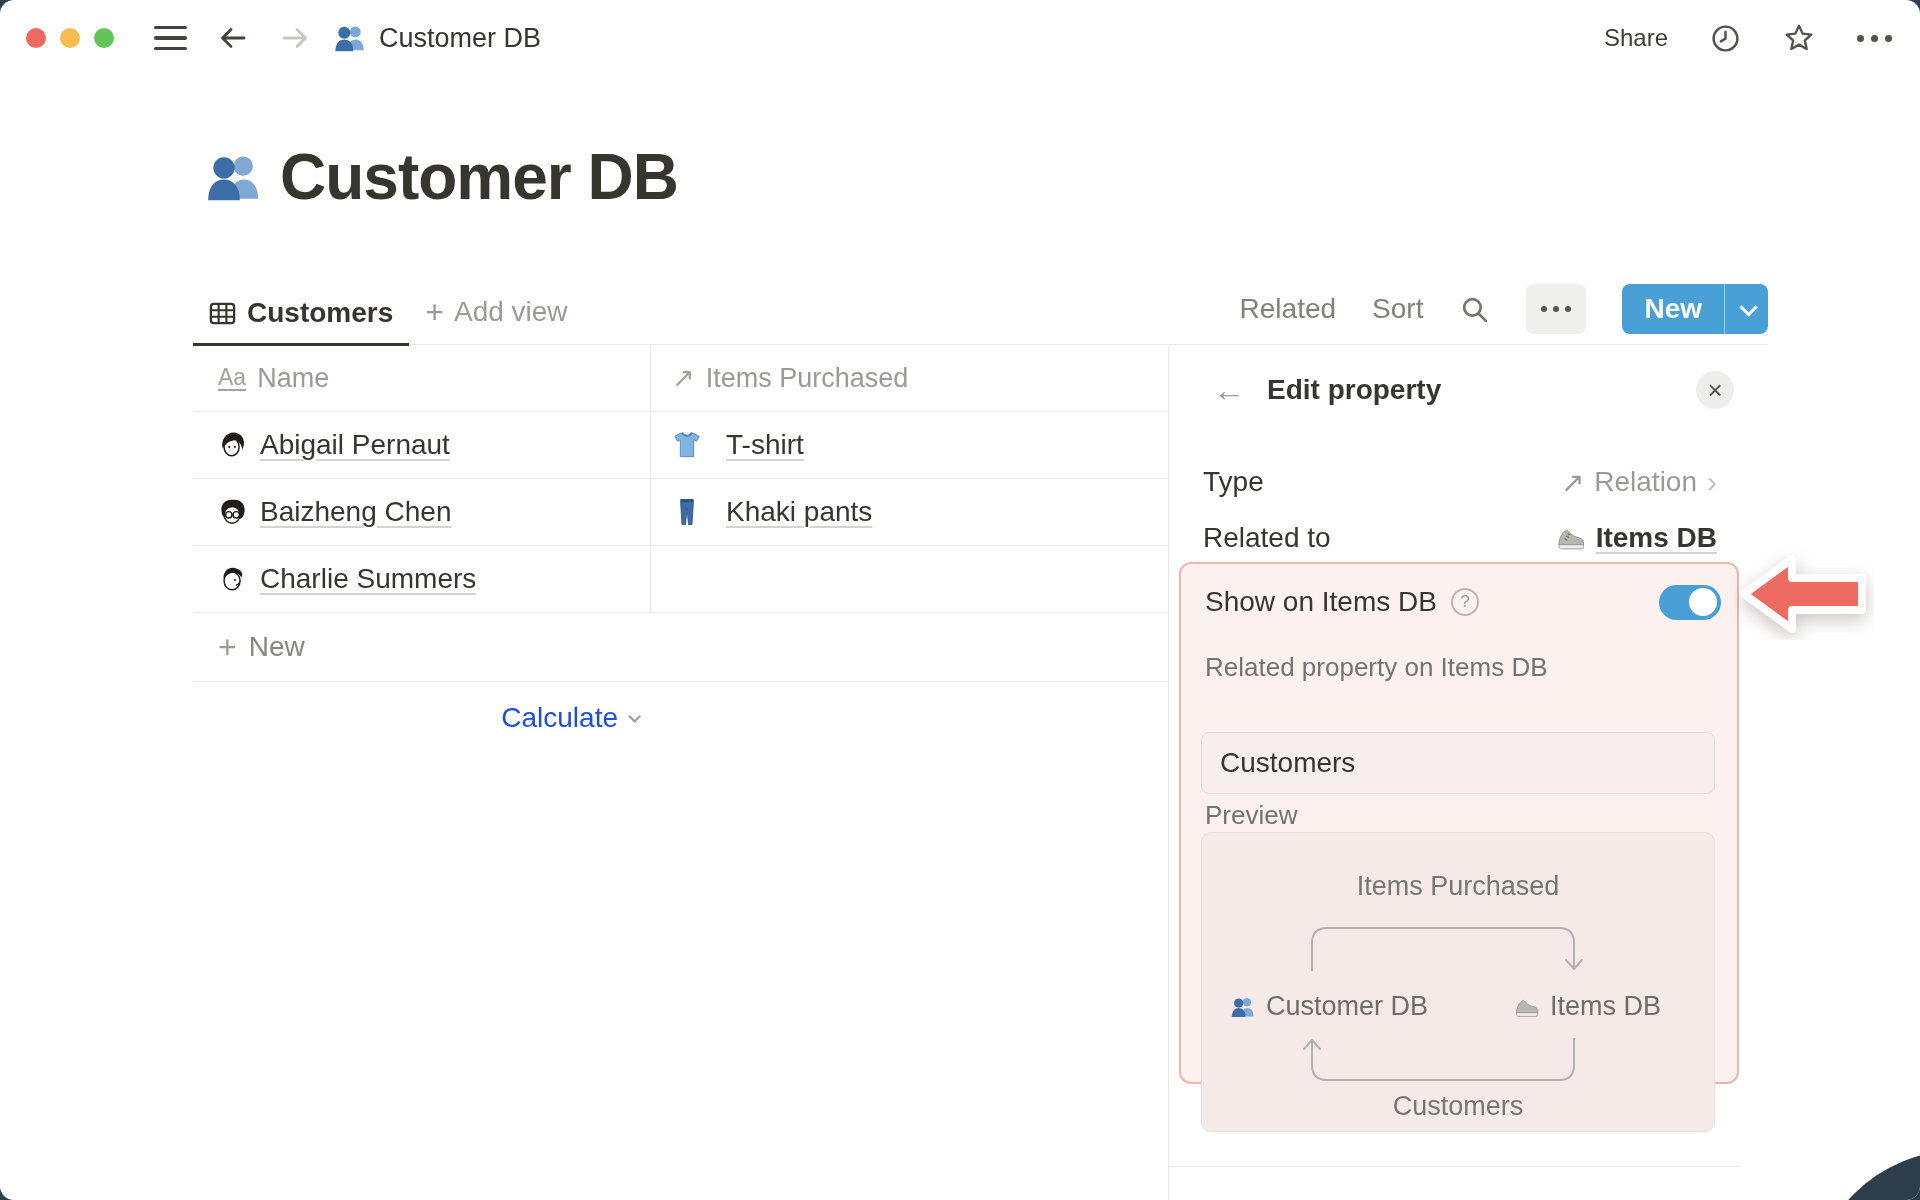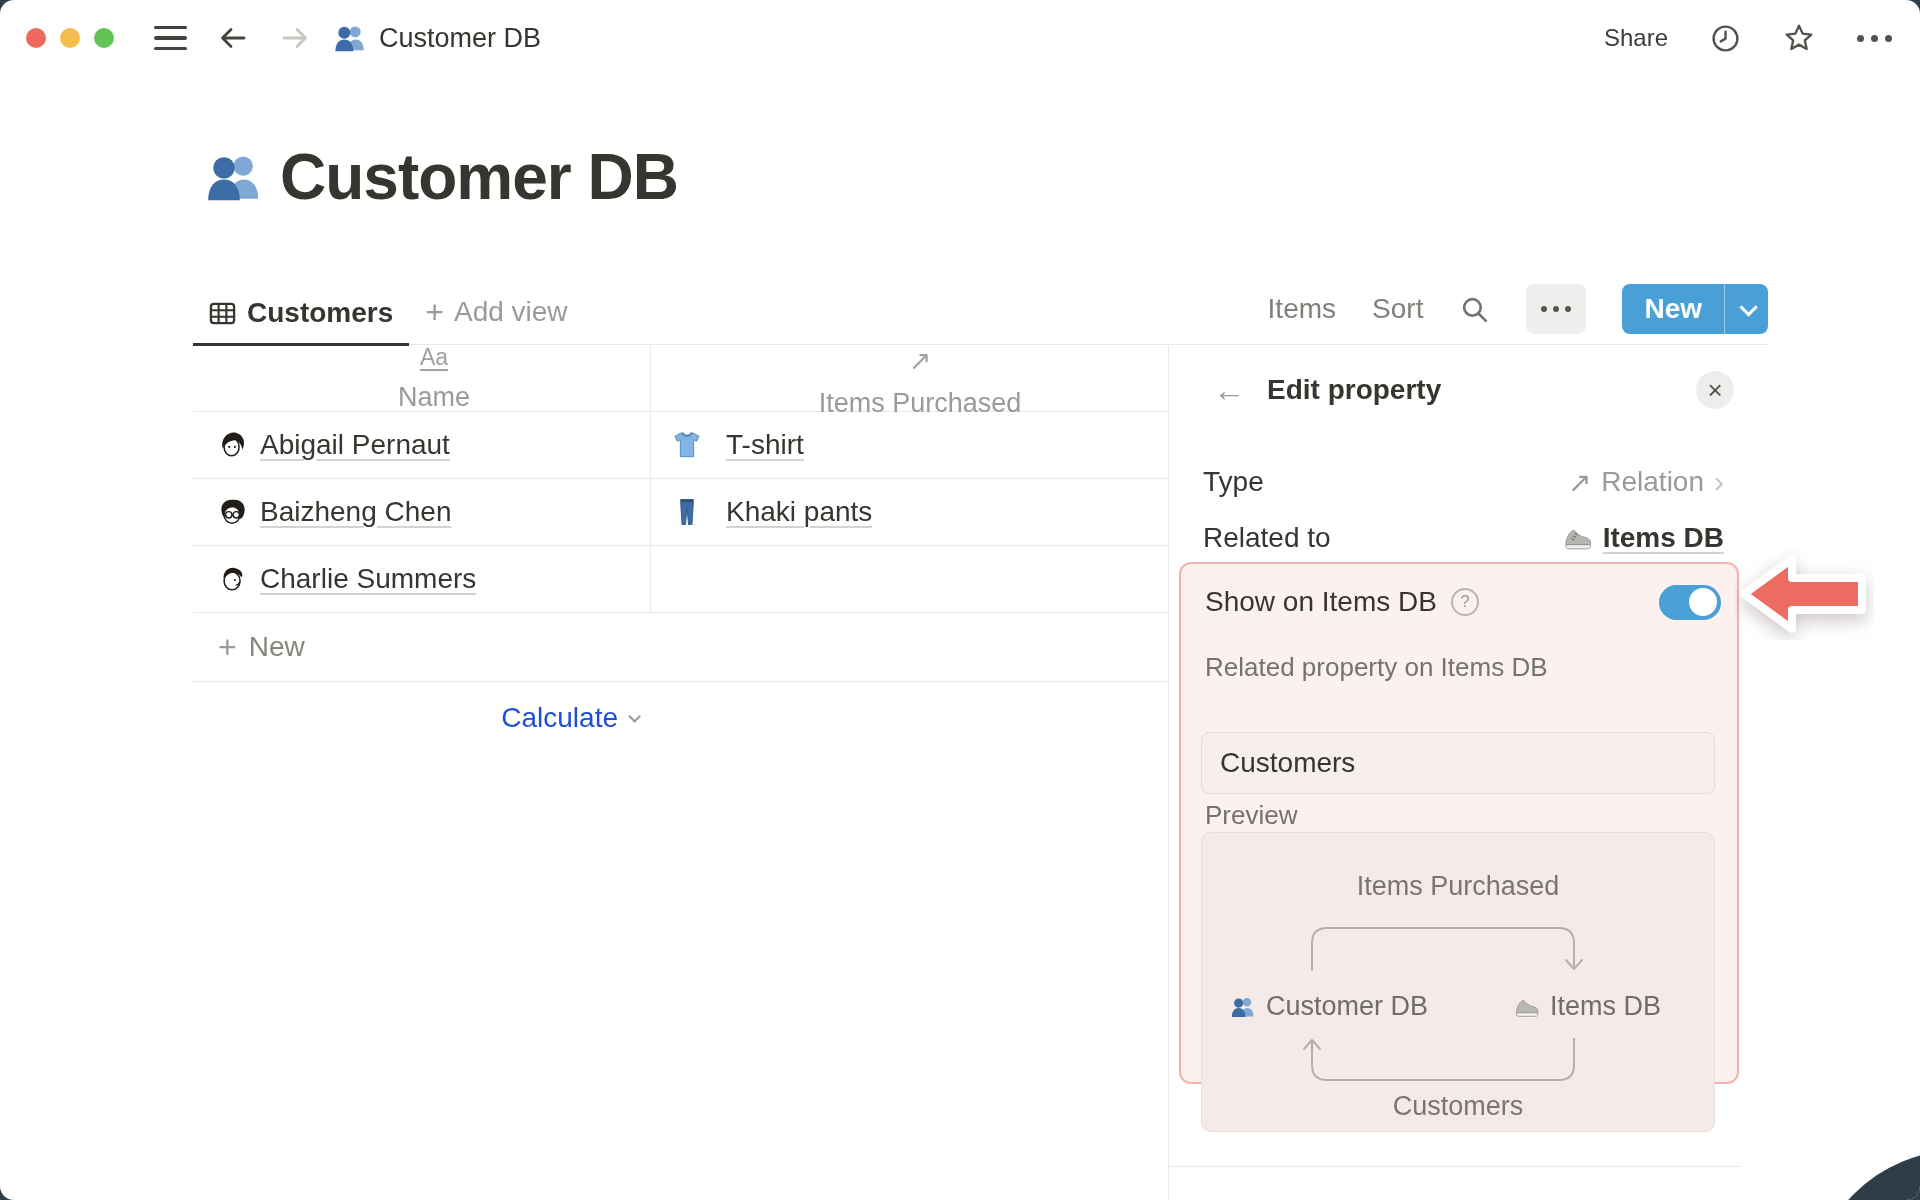--- a/index.html
+++ b/index.html
@@ -38,36 +38,36 @@
   .new-btn .lbl { padding:0 22px; display:flex; align-items:center; font-size:28px; font-weight:600; }
   .new-btn .drop { width:44px; display:flex; align-items:center; justify-content:center; border-left:1px solid rgba(255,255,255,.45); }
   .chev { width:13px; height:13px; border-right:3px solid #fff; border-bottom:3px solid #fff; transform:rotate(45deg) translateY(-3px); }
 
   
   .table { position:absolute; left:193px; top:345px; width:975px; }
   .trow { display:flex; border-bottom:1px solid #e9e9e7; }
   .c1 { width:458px; border-right:1px solid #e9e9e7; display:flex; align-items:center; padding-left:25px; gap:12px; }
   .c2 { flex:1; display:flex; align-items:center; padding-left:21px; gap:24px; }
   .thead { height:67px; }
-  .thead .hcell { font-size:27px; color:#9b9a97; display:flex; align-items:center; gap:11px;flex-direction:column; }
+  .thead .hcell { font-size:27px; color:#9b9a97; display:flex; align-items:center; gap:11px; }
   .aa-icon { font-size:23px; font-weight:500; color:#a3a19b; border-bottom:2.5px solid #a3a19b; line-height:1.05; }
   .rel-glyph { font-size:27px; color:#a3a19b; }
   .drow { height:67px; font-size:28px; font-weight:500; }
   .ulink { text-decoration:underline; text-decoration-thickness:1.5px; text-underline-offset:5px; text-decoration-color:rgba(55,53,47,.22); cursor:pointer; }
   .newrow { height:69px; display:flex; align-items:center; gap:12px; padding-left:25px; font-size:28px; color:#87867c; border-bottom:1px solid #e9e9e7; cursor:pointer; }
   .calcrow { height:72px; width:458px; display:flex; align-items:center; justify-content:flex-end; padding-right:14px; gap:10px; font-size:28px; color:#1d4ed8; cursor:pointer; }
   .chev-sm { width:9px; height:9px; border-right:2.5px solid #9b9a97; border-bottom:2.5px solid #9b9a97; transform:rotate(45deg) translateY(-3px); }
 
   
   .panel { position:absolute; left:1168px; top:346px; width:604px; height:854px; border-left:1px solid #e9e9e7; background:#fff; }
   .panel-head { position:absolute; top:22px; left:44px; right:38px; height:44px; display:flex; align-items:center; }
   .back-glyph { font-size:32px; color:#9e9c96; cursor:pointer; }
   .panel-title { margin-left:22px; font-size:28px; font-weight:700; }
   .close-btn { margin-left:auto; width:38px; height:38px; border-radius:50%; background:#eeedeb; display:flex; align-items:center; justify-content:center; font-size:26px; color:#55534d; cursor:pointer; }
-  .prow { position:absolute; left:34px; right:48px; height:40px; display:flex; align-items:center; justify-content:space-between; font-size:28px; }
+  .prow { position:absolute; left:34px; right:55px; height:40px; display:flex; align-items:center; justify-content:space-between; font-size:28px; }
   .prow .val { display:flex; align-items:center; gap:10px; color:#9b9a97; cursor:pointer; }
   .chevr { font-size:30px; color:#c4c2bd; }
   .val-strong { font-weight:700; color:#37352f; }
 
   
   .hibox { position:absolute; left:10px; top:216px; width:560px; height:522px; background:#fdf1ef; border:2.5px solid #f1b3ae; border-radius:12px; }
   .show-row { position:absolute; left:24px; right:16px; top:18px; height:40px; display:flex; align-items:center; }
   .show-lbl { font-size:28px; color:#37352f; }
   .help { width:28px; height:28px; margin-left:14px; border-radius:50%; border:2px solid #b9b7b2; color:#9b9995; font-size:17px; display:flex; align-items:center; justify-content:center; }
   .toggle { margin-left:auto; width:62px; height:35px; border-radius:18px; background:#48a0d6; position:relative; cursor:pointer; }
@@ -165,21 +165,21 @@
             <path d="M11 5 V25 M19 5 V25 M3 11.6 H27 M3 18.4 H27" stroke="#37352f" stroke-width="2.2"></path>
           </svg>
       </span>
       <span>Customers</span>
     </div>
     <div class="add-view">
       <span class="plus-glyph">+</span>
       <span>Add view</span>
     </div>
     <div class="toolbar-right">
-      <span class="tb-text">Items</span>
+      <span class="tb-text">Related</span>
       <span class="tb-text">Sort</span>
       <span>
         <svg viewBox="0 0 30 30" width="31" height="31">
             <circle cx="13" cy="13" r="8" fill="none" stroke="#76746e" stroke-width="2.6"></circle>
             <path d="M19.3 19.3 L26 26" stroke="#76746e" stroke-width="2.6" stroke-linecap="round"></path>
           </svg>
       </span>
       <span class="more-btn">
           <i></i>
           <i></i>

